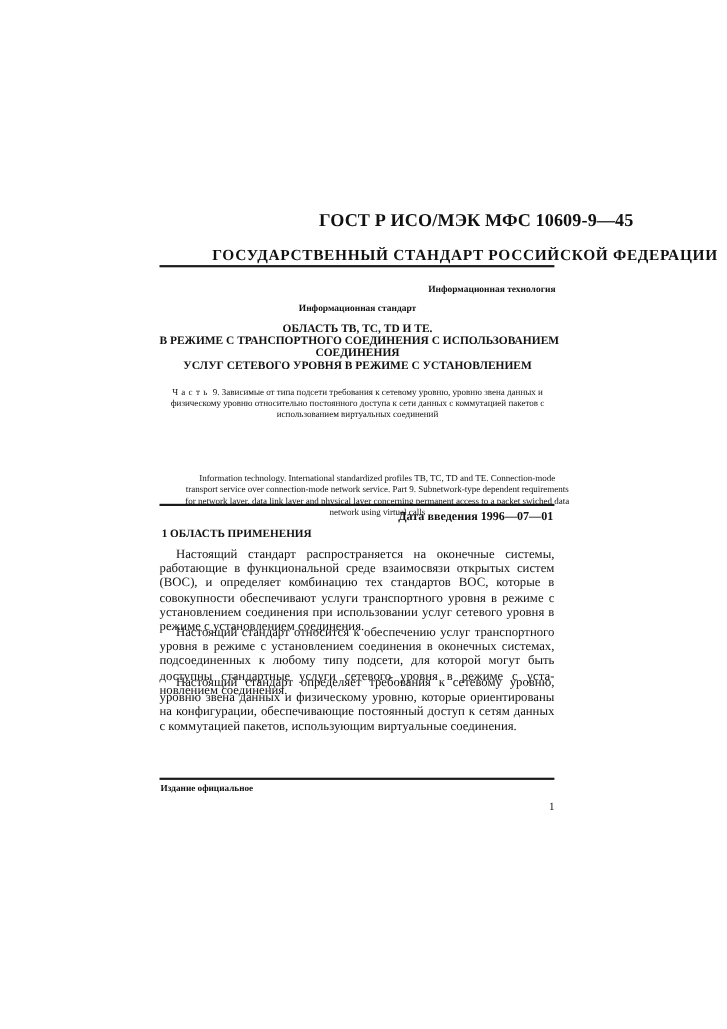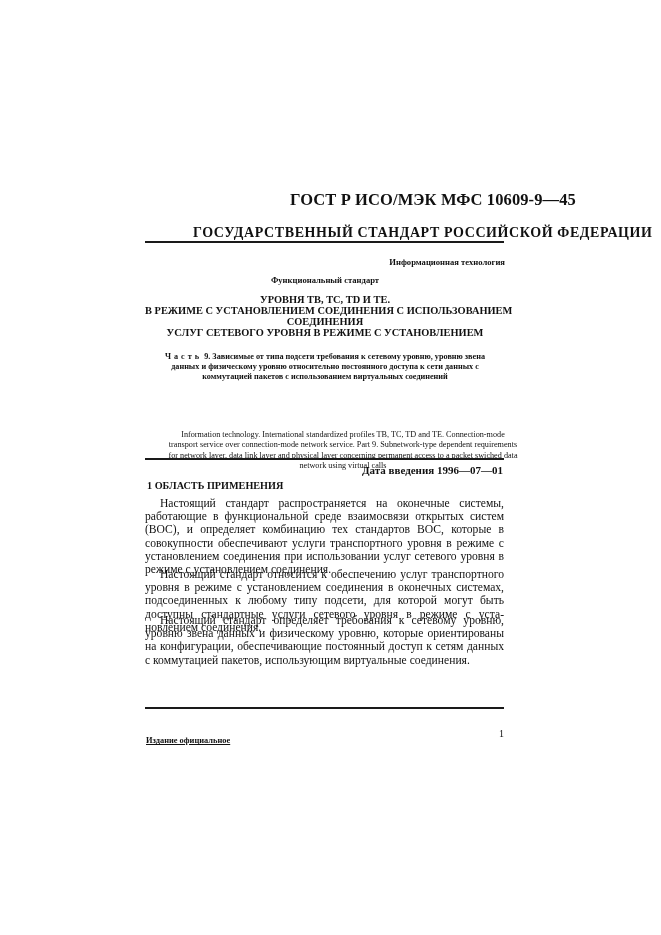--- a/index.html
+++ b/index.html
@@ -73,21 +73,21 @@
     font-weight: bold;
     font-size: 10.4px;
     line-height: 11px;
   }
   .title div { white-space: nowrap; }
 
   .part {
     top: 352px;
     left: 150px;
     width: 350px;
-    font-weight: bold;
+    font-weight: normal;
     font-size: 8.2px;
     line-height: 10.2px;
   }
   .part .part-word { letter-spacing: 3px; }
 
   .english {
     top: 392px;
     left: 166px;
     width: 354px;
     font-size: 8.2px;
@@ -121,25 +121,24 @@
   }
   .body-text p {
     margin: 0;
     text-indent: 15px;
   }
   .p1 { top: 497px; }
   .p2 { top: 568px; }
   .p3 { top: 614px; }
 
   .edition {
-    left: 146px; top: 736px;
+    left: 146px; top: 712px;
     font-weight: bold;
     font-size: 8.4px;
     white-space: nowrap;
-    text-decoration: underline;
   }
   .page-number {
     left: 490px; top: 728px;
     width: 14px;
     text-align: right;
     font-size: 10px;
   }
 </style>
 </head>
 <body>
@@ -147,25 +146,25 @@
 <div class="page">
 
   <div class="abs doc-code">ГОСТ Р ИСО/МЭК МФС 10609-9—45</div>
 
   <div class="abs state-standard">ГОСУДАРСТВЕННЫЙ СТАНДАРТ РОССИЙСКОЙ ФЕДЕРАЦИИ</div>
 
   <div class="rule rule-top"></div>
 
   <div class="center-block subject">Информационная технология</div>
 
-  <div class="center-block subtype">Функциональный стандарт</div>
+  <div class="center-block subtype">Информационная стандарт</div>
 
   <div class="center-block title">
-    <div>УРОВНЯ ТВ, ТС, TD И ТЕ.</div>
-    <div>В РЕЖИМЕ С УСТАНОВЛЕНИЕМ СОЕДИНЕНИЯ С ИСПОЛЬЗОВАНИЕМ</div>
+    <div>ОБЛАСТЬ ТВ, ТС, TD И ТЕ.</div>
+    <div>В РЕЖИМЕ С ТРАНСПОРТНОГО СОЕДИНЕНИЯ С ИСПОЛЬЗОВАНИЕМ</div>
     <div>СОЕДИНЕНИЯ</div>
     <div>УСЛУГ СЕТЕВОГО УРОВНЯ В РЕЖИМЕ С УСТАНОВЛЕНИЕМ</div>
   </div>
 
   <div class="center-block part">
     <span class="part-word">Часть</span>
     <span>9. Зависимые от типа подсети требования к сетевому уровню, уровню звена данных и физическому уровню относительно постоянного доступа к сети данных с коммутацией пакетов с использованием виртуальных соединений</span>
   </div>
 
   <div class="center-block english">Information technology. International standardized profiles TB, TC, TD and TE. Connection-mode transport service over connection-mode network service. Part 9. Subnetwork-type dependent requirements for network layer, data link layer and physical layer concerning permanent access to a packet swiched data network using virtual calls</div>

